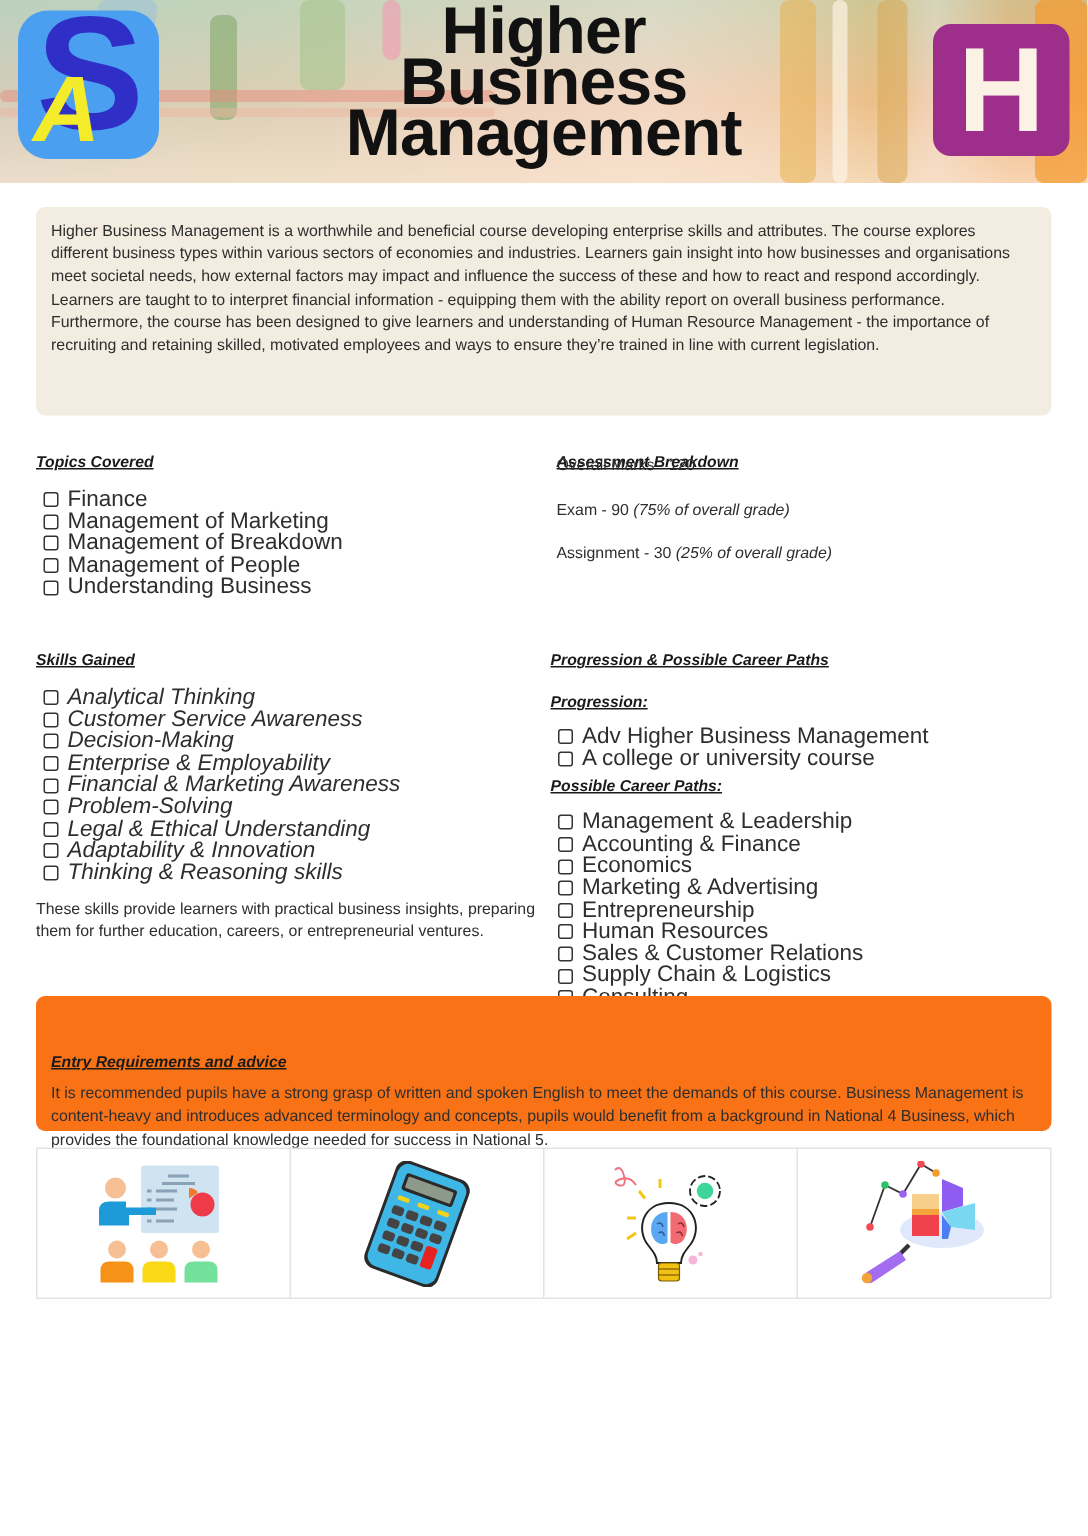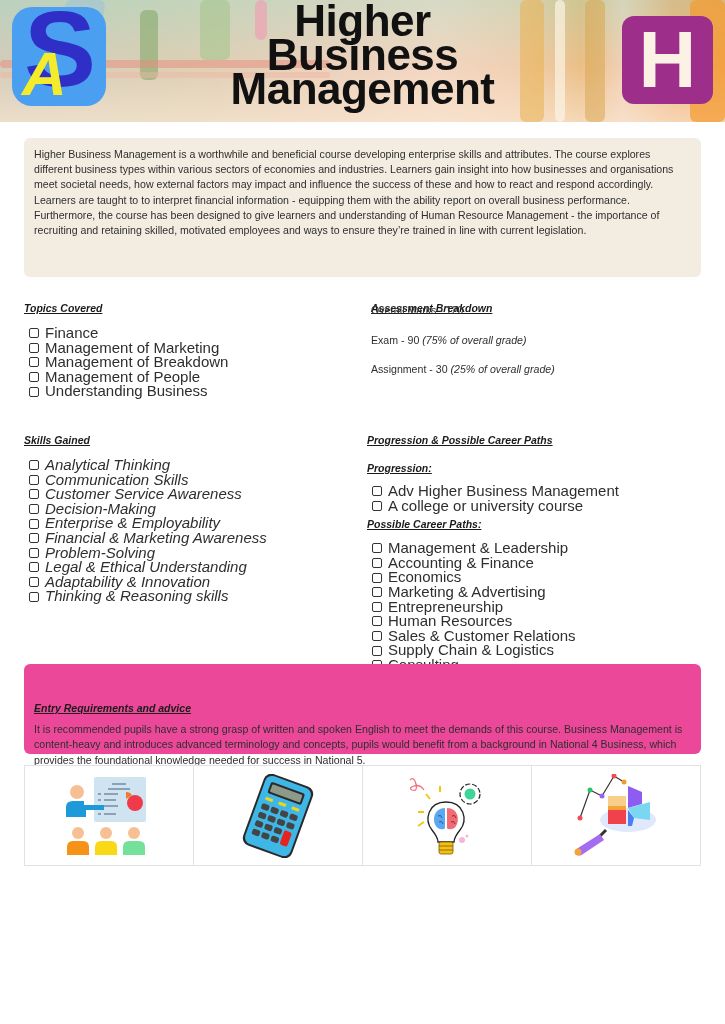--- a/index.html
+++ b/index.html
@@ -76,21 +76,21 @@
       border-radius: 2px; margin-right: 6px; margin-left: 5px; flex: none;
     }
 
     .plain-text { font-size: 10.6px; line-height: 15px; color: #2e2e2e; }
     .assess-line { font-size: 10.6px; color: #2e2e2e; position: absolute; left: 0; }
     .assess-line i { font-style: italic; }
 
     
     .entry {
       position: absolute; left: 24px; top: 664px; width: 677px; height: 90px;
-      background: #ec4899; border-radius: 6px; padding: 9px 10px;
+      background: #f97316; border-radius: 6px; padding: 9px 10px;
     }
     .entry .plain-text { margin-top: 8px; line-height: 15.4px; }
 
     
     .images {
       position: absolute; left: 24px; top: 765px; width: 677px; height: 101px;
       border: 1.5px solid #e2e2e2; display: flex;
     }
     .images .cell {
       flex: 1; border-right: 1.5px solid #e2e2e2; display: flex; align-items: center; justify-content: center;
@@ -167,24 +167,20 @@
 
 <div class="col" style="left:24px; top:405px; width:340px;">
   <div class="section-heading">Skills Gained</div>
   <ul class="check-list italic" style="margin-top:12px;">
     <li>
         <span class="box"></span>
         <span class="txt">Analytical Thinking</span>
       </li>
     <li>
         <span class="box"></span>
-        <span class="txt">Communication Skills</span>
-      </li>
-    <li>
-        <span class="box"></span>
         <span class="txt">Customer Service Awareness</span>
       </li>
     <li>
         <span class="box"></span>
         <span class="txt">Decision-Making</span>
       </li>
     <li>
         <span class="box"></span>
         <span class="txt">Enterprise &amp; Employability</span>
       </li>
@@ -202,20 +198,21 @@
       </li>
     <li>
         <span class="box"></span>
         <span class="txt">Adaptability &amp; Innovation</span>
       </li>
     <li>
         <span class="box"></span>
         <span class="txt">Thinking &amp; Reasoning skills</span>
       </li>
   </ul>
+  <p class="plain-text" style="margin-top:10px; width:338px;">These skills provide learners with practical business insights, preparing them for further education, careers, or entrepreneurial ventures.</p>
 </div>
 
 <div class="col" style="left:367px; top:405px; width:340px;">
   <div class="section-heading">Progression &amp; Possible Career Paths</div>
   <div class="section-heading" style="margin-top:16px;">Progression:</div>
   <ul class="check-list" style="margin-top:10px;">
     <li>
         <span class="box"></span>
         <span class="txt">Adv Higher Business Management</span>
       </li>

